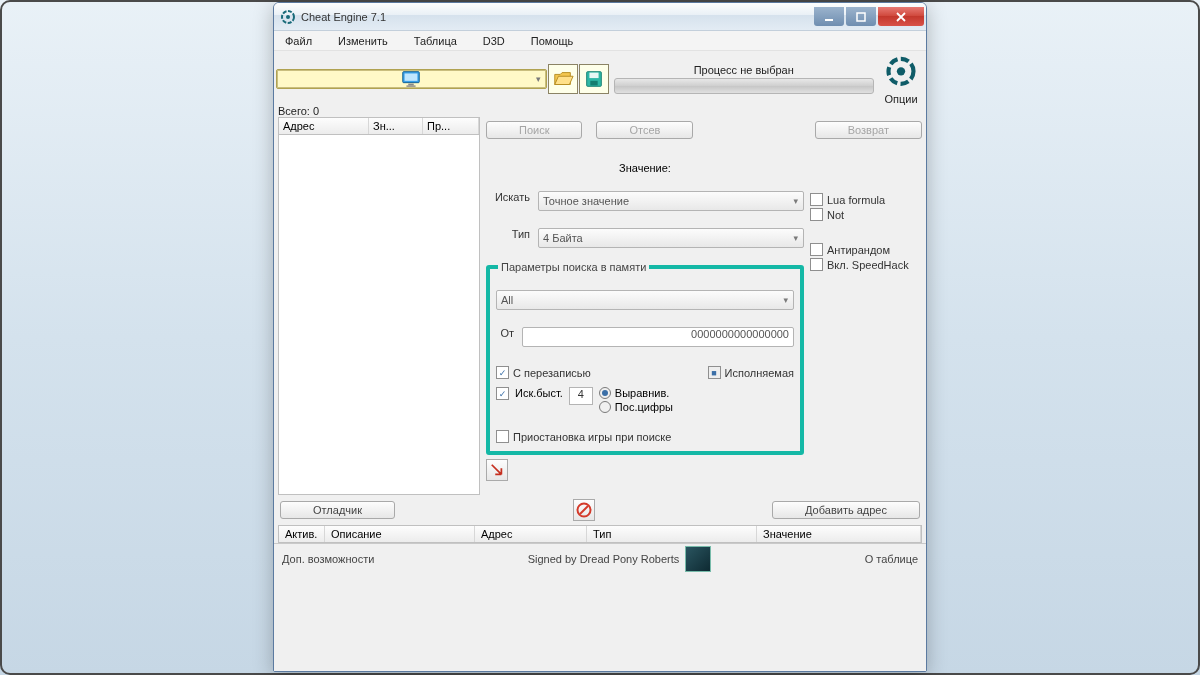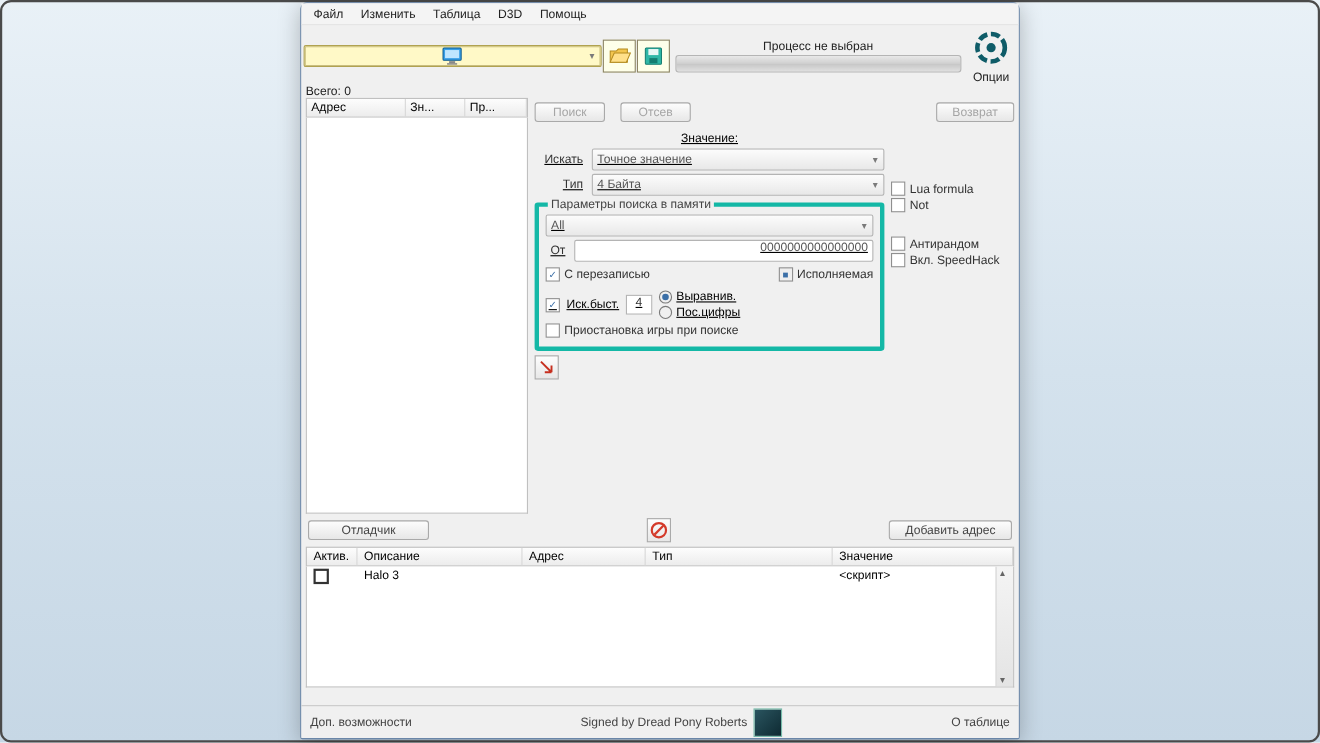--- a/index.html
+++ b/index.html
@@ -6,46 +6,46 @@
   body { margin: 0; background: linear-gradient(180deg, #e9f1f7 0%, #d4e2ed 50%, #c6d7e5 100%); width: 1200px; height: 675px; overflow: hidden; position: relative; }
   .window { position: absolute; left: 273px; top: 2px; width: 654px; height: 670px; background: #f0f0f0; border: 1px solid #5b7aa0; border-radius: 6px 6px 2px 2px; box-shadow: 0 4px 20px rgba(0,0,0,.25); display: flex; flex-direction: column; }
   .titlebar { height: 28px; background: linear-gradient(180deg, #fdfefe 0%, #e9f0f6 45%, #d6e2ed 46%, #e3ecf4 100%); border-radius: 5px 5px 0 0; display: flex; align-items: center; padding: 0 2px 0 6px; border-bottom: 1px solid #c3cfdb; }
   .title-icon { width: 16px; height: 16px; margin-right: 5px; }
   .title { color: #333; flex: 1; }
   .winbtns { display: flex; gap: 2px; }
   .winbtn { width: 30px; height: 19px; border-radius: 0 0 3px 3px; display: flex; align-items: center; justify-content: center; color: #fff; font-weight: bold; }
   .winbtn.min { background: linear-gradient(180deg,#9bb3cd,#6f8eb0); }
   .winbtn.max { background: linear-gradient(180deg,#9bb3cd,#6f8eb0); }
   .winbtn.close { width: 46px; background: linear-gradient(180deg,#e77973,#d14b3f 45%,#c2362b 46%,#d85248); }
-  .menubar { height: 20px; background: #f4f4f4; display: flex; align-items: center; padding: 0 4px; gap: 2px; border-bottom: 1px solid #e2e2e2; }
+  .menubar { height: 20px; background: #f4f4f4; display: flex; align-items: center; padding: 0 4px; gap: 12px; border-bottom: 1px solid #e2e2e2; }
   .menuitem { padding: 2px 7px; color: #222; }
   .client { flex: 1; display: flex; flex-direction: column; background: #f0f0f0; }
   .toprow { display: flex; align-items: center; padding: 2px 2px 0 2px; }
   .iconbtn { width: 30px; height: 30px; border: 1px solid #8b8365; background: #feffe9; display: flex; align-items: center; justify-content: center; margin-right: 1px; }
   .iconbtn.sel { background:#fff9c7; border:1px solid #b0a251; box-shadow:0 0 0 1px #c9be7e inset;}
   .iconbtn svg { width: 22px; height: 22px; }
   .processbar { flex: 1; margin: 0 4px; }
   .proclabel { text-align: center; color: #222; margin-bottom: 2px; }
   .progwrap { height: 16px; border: 1px solid #b5b5b5; border-radius: 3px; background: linear-gradient(180deg,#e8e8e8,#d0d0d0 48%,#c7c7c7 52%,#e0e0e0); }
   .logo-col { width: 46px; display:flex; flex-direction:column; align-items:center; }
   .logo { width: 40px; height: 40px; }
   .opts-label { color:#222; }
   .total-row { padding: 0 4px; color:#222; }
   .midrow { display: flex; padding: 0 4px; gap: 6px; height: 378px;}
   .leftcol { width: 202px; display: flex; flex-direction: column; }
   .results-head { display: flex; border: 1px solid #c0c0c0; background: linear-gradient(180deg,#fdfdfd,#ececec); }
   .results-head .col { padding: 2px 4px; border-right: 1px solid #d7d7d7; overflow: hidden; white-space: nowrap; }
   .results-body { flex: 1; border: 1px solid #c0c0c0; border-top: none; background: #fff; }
   .rightcol { flex: 1; display: flex; flex-direction: column; }
   .searchbtns { display: flex; align-items: center; gap: 14px; margin: 4px 0 6px 0; }
-  .btn { background: linear-gradient(180deg,#fdfdfd,#e7e7e7); border: 1px solid #a9a9a9; border-radius: 3px; padding: 2px 14px; color: #444; min-width: 64px; text-align:center; }
+  .btn { background: linear-gradient(180deg,#fdfdfd,#e7e7e7); border: 1px solid #a9a9a9; border-radius: 3px; padding: 2px 32px; color: #444; min-width: 64px; text-align:center; }
   .btn.disabled { color: #a5a5a5; }
   .spacer { flex: 1; }
   .lbl { color: #333; text-align: right; padding-right: 4px; }
-  .formrow { display: flex; align-items: center; gap: 4px; margin: 3px 0; text-decoration: underline; }
+  .formrow { display: flex; gap: 4px; margin: 17px 0; }
   .formrow .lbl { width: 48px; }
   .txt { flex: 1; height: 20px; border: 1px solid #b4b4b4; background: #fff; padding: 0 4px; color:#333; border-radius:2px; }
   .txt.ro { background:#f2f2f2; color:#888;}
   .sel { flex: 1; height: 20px; border: 1px solid #b4b4b4; background: linear-gradient(180deg,#fcfcfc,#e8e8e8); padding: 0 4px; color:#555; border-radius:2px; display:flex; align-items:center; position:relative; }
   .sel::after { content:"▾"; position:absolute; right:5px; color:#7a7a7a; font-size:9px; }
   .chk { width: 13px; height: 13px; border: 1px solid #8f8f8f; background:#fff; display:inline-flex; align-items:center; justify-content:center; font-size:9px; color:#3b6fa7; }
   .chkrow { display:flex; align-items:center; gap:4px; margin: 2px 0; color:#333;}
   .fieldset { border: 4px solid #14b8a6; border-radius:3px; margin: 6px 0 4px 0; padding: 4px 6px 6px 6px; position:relative; }
   .fieldset .legend { position:absolute; top:-8px; left:8px; background:#f0f0f0; padding:0 3px; color:#444; }
   .addrinput { flex:1; height:20px; border:1px solid #b4b4b4; background:#fff; text-align:right; padding:0 4px; color:#555; border-radius:2px;}
@@ -71,20 +71,44 @@
   .page-border { position:absolute; inset:0; border:2px solid #4a4a4a; border-radius:10px; pointer-events:none; }
   .smallinput{ width:24px; height:18px; border:1px solid #b4b4b4; text-align:center; background:#fff; color:#333;}
 </style>
 </head>
 <body>
 
 <div class="page-border"></div>
 
 <div class="window">
 
+  <div class="titlebar">
+    <svg class="title-icon" viewBox="0 0 32 32">
+      <circle cx="16" cy="16" r="12" fill="none" stroke="#1a6b7a" stroke-width="4" stroke-dasharray="8 3"></circle>
+      <circle cx="16" cy="16" r="4" fill="#1a6b7a"></circle>
+    </svg>
+    <span class="title">Cheat Engine 7.1</span>
+    <div class="winbtns">
+      <div class="winbtn min">
+          <svg width="10" height="10">
+            <rect x="1" y="7" width="8" height="2" fill="#fff"></rect>
+          </svg>
+        </div>
+      <div class="winbtn max">
+          <svg width="10" height="10">
+            <rect x="1" y="1" width="8" height="8" fill="none" stroke="#fff" stroke-width="1.5"></rect>
+          </svg>
+        </div>
+      <div class="winbtn close">
+          <svg width="10" height="10">
+            <path d="M1 1 L9 9 M9 1 L1 9" stroke="#fff" stroke-width="1.8"></path>
+          </svg>
+        </div>
+    </div>
+  </div>
 
   <div class="menubar">
     <span class="menuitem">Файл</span>
     <span class="menuitem">Изменить</span>
     <span class="menuitem">Таблица</span>
     <span class="menuitem">D3D</span>
     <span class="menuitem">Помощь</span>
   </div>
 
   <div class="client">
@@ -251,30 +275,20 @@
       <div class="btn" style="min-width:110px">Добавить адрес</div>
     </div>
 
     <div class="addr-table-head">
       <div class="col" style="width:46px">Актив.</div>
       <div class="col" style="width:150px">Описание</div>
       <div class="col" style="width:112px">Адрес</div>
       <div class="col" style="width:170px">Тип</div>
       <div class="col" style="flex:1">Значение</div>
     </div>
-    <div class="addr-table-body">
-      <div class="addr-row">
-        <div class="cell" style="width:46px"><span class="chk" style="width:14px;height:14px;border:2px solid #333"></span></div>
-        <div class="cell" style="width:150px">Halo 3</div>
-        <div class="cell" style="width:112px"></div>
-        <div class="cell" style="width:170px"></div>
-        <div class="cell" style="flex:1">&lt;скрипт&gt;</div>
-      </div>
-      <div class="scroll-ghost"></div>
-    </div>
 
     <div class="footer">
       <span>Доп. возможности</span>
       <div class="foot-center">
         <span>Signed by Dread Pony Roberts</span>
         <div class="avatar"></div>
       </div>
       <span>О таблице</span>
     </div>
   </div>

